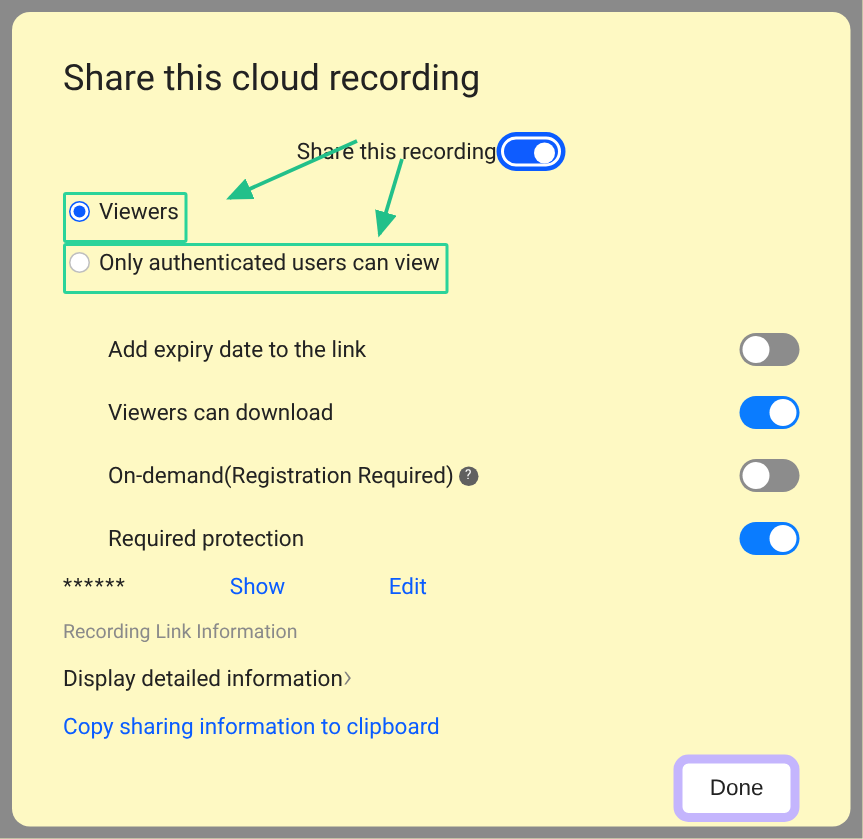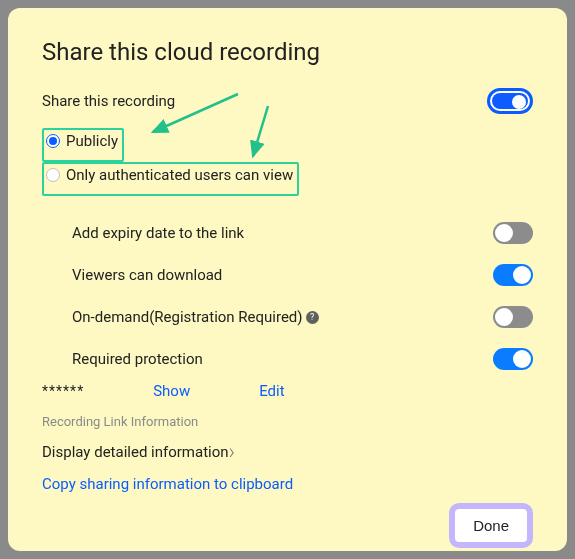--- a/index.html
+++ b/index.html
@@ -28,21 +28,21 @@
       flex-direction: column;
     }
     .dialog-title {
       font-size: 24px;
       font-weight: 400;
       color: #222;
       margin-bottom: 22px;
     }
     .label-row {
       display: flex;
-      justify-content: space-between;
+      justify-content: center;
       align-items: center;
       margin-bottom: 14px;
     }
     .section-label {
       font-size: 15px;
       color: #222;
     }
     
     .big-toggle {
       width: 46px;
@@ -249,21 +249,21 @@
       <div class="pill"></div>
       <div class="knob"></div>
     </div>
   </div>
 
   <div class="radio-group">
     <div>
       <span class="highlight-box">
         <span class="radio-row selected">
           <span class="radio-outline"></span>
-          <span class="radio-label">Publicly</span>
+          <span class="radio-label">Viewers</span>
         </span>
       </span>
     </div>
     <div>
       <span class="highlight-box">
         <span class="radio-row">
           <span class="radio-outline"></span>
           <span class="radio-label">Only authenticated users can view</span>
         </span>
       </span>

